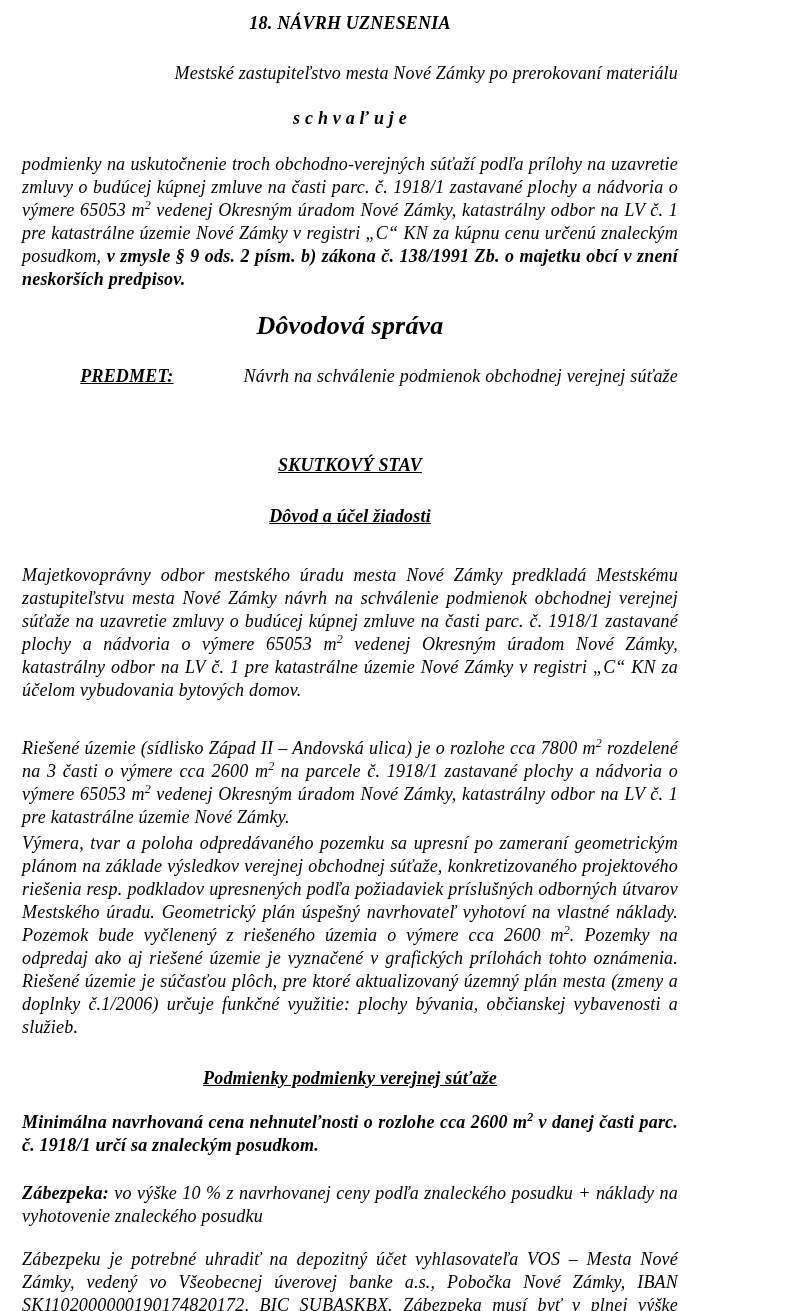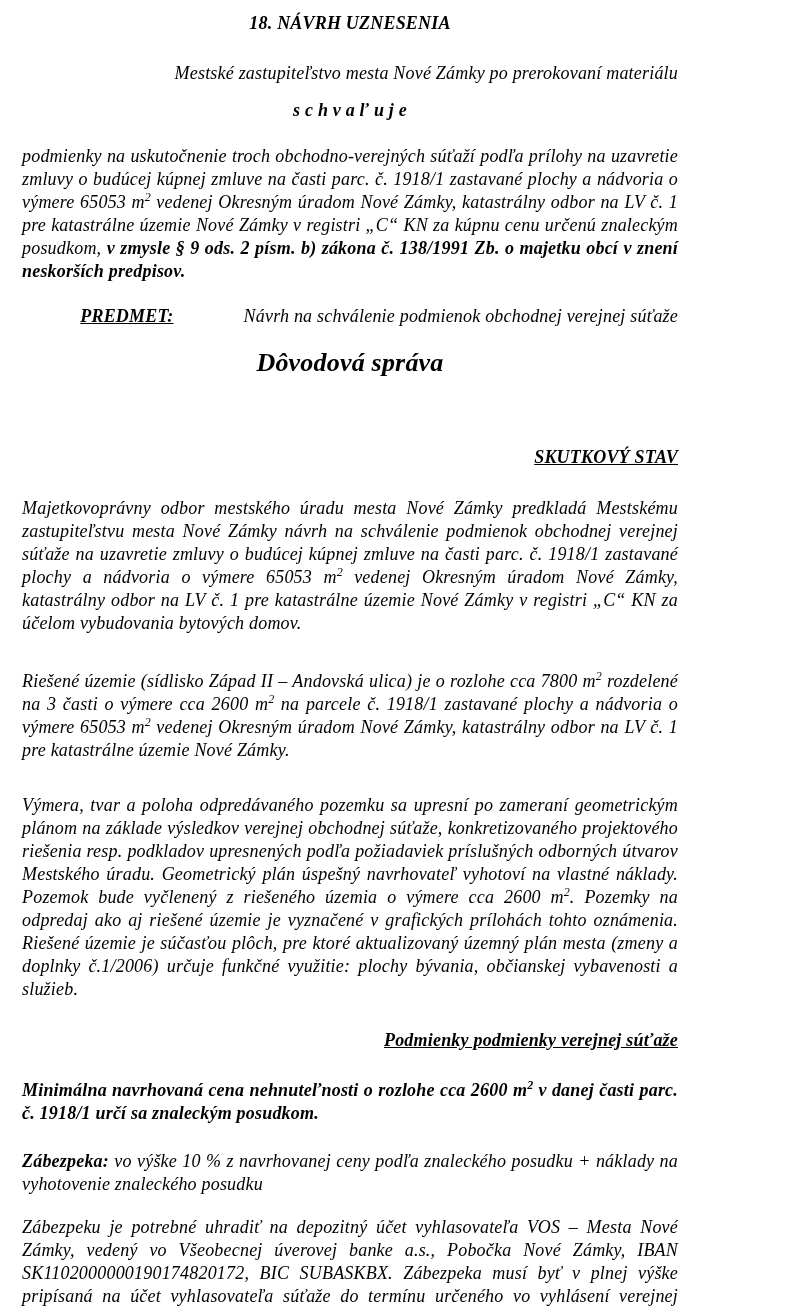--- a/index.html
+++ b/index.html
@@ -27,58 +27,59 @@
   .p { text-align: justify; }
   .p-left { text-align: right; }
   .doc-title { text-align: center; }
   .center-bold { text-align: center; }
   .h-main {
     text-align: center;
     font-size: 26px;
     line-height: 34px;
     letter-spacing: 0.2px;
   }
-  .h-underline { text-align: right; }
+  .h-underline { text-align: center; }
   span.b, sup.b { font-weight: bold; }
   span.u { text-decoration: underline; }
   span.tab { margin-left: 70px; }
   sup {
     font-size: 12px;
     line-height: 0;
     vertical-align: super;
     letter-spacing: 0;
   }
   
   [data-name="doc-title"]                    { margin-top: 6px; }
   [data-name="intro-line"]                   { margin-top: 27px; }
-  [data-name="schvaluje-line"]               { margin-top: 14px; }
+  [data-name="schvaluje-line"]               { margin-top: 22px; }
   [data-name="resolution-paragraph"]         { }
   [data-name="dovodova-sprava-heading"]      { margin-top: 18px; }
   [data-name="predmet-line"]                 { margin-top: 22px; }
   [data-name="skutkovy-stav-heading"]        { margin-top: 66px; }
   [data-name="dovod-ucel-heading"]           { margin-top: 28px; }
-  [data-name="majetkovopravny-paragraph"]    { margin-top: 28px; }
+  [data-name="majetkovopravny-paragraph"]    { margin-top: 36px; }
   [data-name="riesene-uzemie-paragraph"]     { margin-top: 35px; }
-  [data-name="vymera-paragraph"]             { margin-top: 32px; }
+  [data-name="vymera-paragraph"]             { margin-top: 3px; }
   [data-name="podmienky-heading"]            { margin-top: 28px; }
-  [data-name="minimalna-cena-paragraph"]     { margin-top: 27px; }
+  [data-name="minimalna-cena-paragraph"]     { margin-top: 21px; }
   [data-name="zabezpeka-paragraph"]          { margin-top: 25px; }
   [data-name="zabezpeka-uhrada-paragraph"]   { margin-top: 20px; }
 </style>
 </head>
 <body style="background: rgb(255, 255, 255);">
 
 <div class="doc" data-name="document-page" style="color: rgb(0, 0, 0);">
     <div class="block doc-title" data-name="doc-title"><span class="b" data-name="doc-title-text">18. NÁVRH UZNESENIA</span></div>
     <div class="block p-left" data-name="intro-line"><span data-name="intro-line-text">Mestské zastupiteľstvo mesta Nové Zámky po prerokovaní materiálu</span></div>
     <div class="block center-bold" data-name="schvaluje-line"><span class="b" data-name="schvaluje-line-text">s c h v a ľ u j e</span></div>
     <div class="block p" data-name="resolution-paragraph"><span data-name="resolution-paragraph-text">podmienky na uskutočnenie troch obchodno-verejných súťaží podľa prílohy na uzavretie zmluvy o budúcej kúpnej zmluve na časti parc. č. 1918/1 zastavané plochy a nádvoria o výmere 65053 m</span><sup data-name="resolution-paragraph-text">2</sup><span data-name="resolution-paragraph-text"> vedenej Okresným úradom Nové Zámky, katastrálny odbor na LV č. 1 pre katastrálne územie Nové Zámky v registri „C“ KN za kúpnu cenu určenú znaleckým posudkom, </span><span class="b" data-name="resolution-paragraph-text">v zmysle § 9 ods. 2 písm. b) zákona č. 138/1991 Zb. o majetku obcí v znení neskorších predpisov.</span></div>
+    <div class="block h-main" data-name="dovodova-sprava-heading"><span class="b" data-name="dovodova-sprava-heading-text">Dôvodová správa</span></div>
     <div class="block p-left" data-name="predmet-line"><span class="b u" data-name="predmet-line-text">PREDMET:</span><span class="tab" data-name="predmet-line-text">Návrh na schválenie podmienok obchodnej verejnej súťaže</span></div>
-    <div class="block h-main" data-name="dovodova-sprava-heading"><span class="b" data-name="dovodova-sprava-heading-text">Dôvodová správa</span></div>
     <div class="block h-underline" data-name="skutkovy-stav-heading"><span class="b u" data-name="skutkovy-stav-heading-text">SKUTKOVÝ STAV</span></div>
+    <div class="block h-underline" data-name="dovod-ucel-heading"><span class="b u" data-name="dovod-ucel-heading-text">Dôvod a účel žiadosti</span></div>
     <div class="block p" data-name="majetkovopravny-paragraph"><span data-name="majetkovopravny-paragraph-text">Majetkovoprávny odbor mestského úradu mesta Nové Zámky predkladá Mestskému zastupiteľstvu mesta Nové Zámky návrh na schválenie podmienok obchodnej verejnej súťaže na uzavretie zmluvy o budúcej kúpnej zmluve na časti parc. č. 1918/1 zastavané plochy a nádvoria o výmere 65053 m</span><sup data-name="majetkovopravny-paragraph-text">2</sup><span data-name="majetkovopravny-paragraph-text"> vedenej Okresným úradom Nové Zámky, katastrálny odbor na LV č. 1 pre katastrálne územie Nové Zámky v registri „C“ KN za účelom vybudovania bytových domov.</span></div>
     <div class="block p" data-name="riesene-uzemie-paragraph"><span data-name="riesene-uzemie-paragraph-text">Riešené územie (sídlisko Západ II – Andovská ulica) je o rozlohe cca 7800 m</span><sup data-name="riesene-uzemie-paragraph-text">2</sup><span data-name="riesene-uzemie-paragraph-text"> rozdelené na 3 časti o výmere cca  2600 m</span><sup data-name="riesene-uzemie-paragraph-text">2</sup><span data-name="riesene-uzemie-paragraph-text"> na parcele č. 1918/1 zastavané plochy a nádvoria o výmere 65053 m</span><sup data-name="riesene-uzemie-paragraph-text">2</sup><span data-name="riesene-uzemie-paragraph-text"> vedenej Okresným úradom Nové Zámky, katastrálny odbor na LV č. 1 pre katastrálne územie Nové Zámky.</span></div>
     <div class="block p" data-name="vymera-paragraph"><span data-name="vymera-paragraph-text">Výmera, tvar a poloha odpredávaného pozemku sa upresní po zameraní geometrickým plánom na základe výsledkov verejnej obchodnej súťaže, konkretizovaného projektového riešenia  resp. podkladov upresnených podľa požiadaviek príslušných odborných útvarov Mestského úradu. Geometrický plán úspešný navrhovateľ vyhotoví na vlastné náklady. Pozemok bude vyčlenený z riešeného územia o výmere cca 2600 m</span><sup data-name="vymera-paragraph-text">2</sup><span data-name="vymera-paragraph-text">. Pozemky na odpredaj ako aj riešené územie je vyznačené v grafických prílohách tohto oznámenia. Riešené územie je súčasťou plôch, pre ktoré aktualizovaný územný plán mesta (zmeny a doplnky č.1/2006) určuje funkčné využitie: plochy bývania, občianskej vybavenosti a služieb.</span></div>
     <div class="block h-underline" data-name="podmienky-heading"><span class="b u" data-name="podmienky-heading-text">Podmienky podmienky verejnej súťaže</span></div>
     <div class="block p" data-name="minimalna-cena-paragraph"><span class="b" data-name="minimalna-cena-paragraph-text">Minimálna navrhovaná cena nehnuteľnosti o rozlohe cca 2600 m</span><sup class="b" data-name="minimalna-cena-paragraph-text">2</sup><span class="b" data-name="minimalna-cena-paragraph-text"> v danej časti parc. č. 1918/1  určí sa znaleckým posudkom.</span></div>
     <div class="block p" data-name="zabezpeka-paragraph"><span class="b" data-name="zabezpeka-paragraph-text">Zábezpeka:</span><span data-name="zabezpeka-paragraph-text">  vo výške 10 % z navrhovanej ceny podľa znaleckého posudku + náklady na vyhotovenie znaleckého posudku</span></div>
     <div class="block p" data-name="zabezpeka-uhrada-paragraph"><span data-name="zabezpeka-uhrada-paragraph-text">Zábezpeku je potrebné uhradiť na depozitný účet vyhlasovateľa VOS – Mesta Nové Zámky, vedený vo Všeobecnej úverovej banke a.s., Pobočka Nové Zámky, IBAN SK1102000000190174820172, BIC SUBASKBX. Zábezpeka musí byť v plnej výške pripísaná na účet vyhlasovateľa súťaže do termínu určeného vo vyhlásení verejnej obchodnej</span></div>
   </div>
 
 </body></html>

